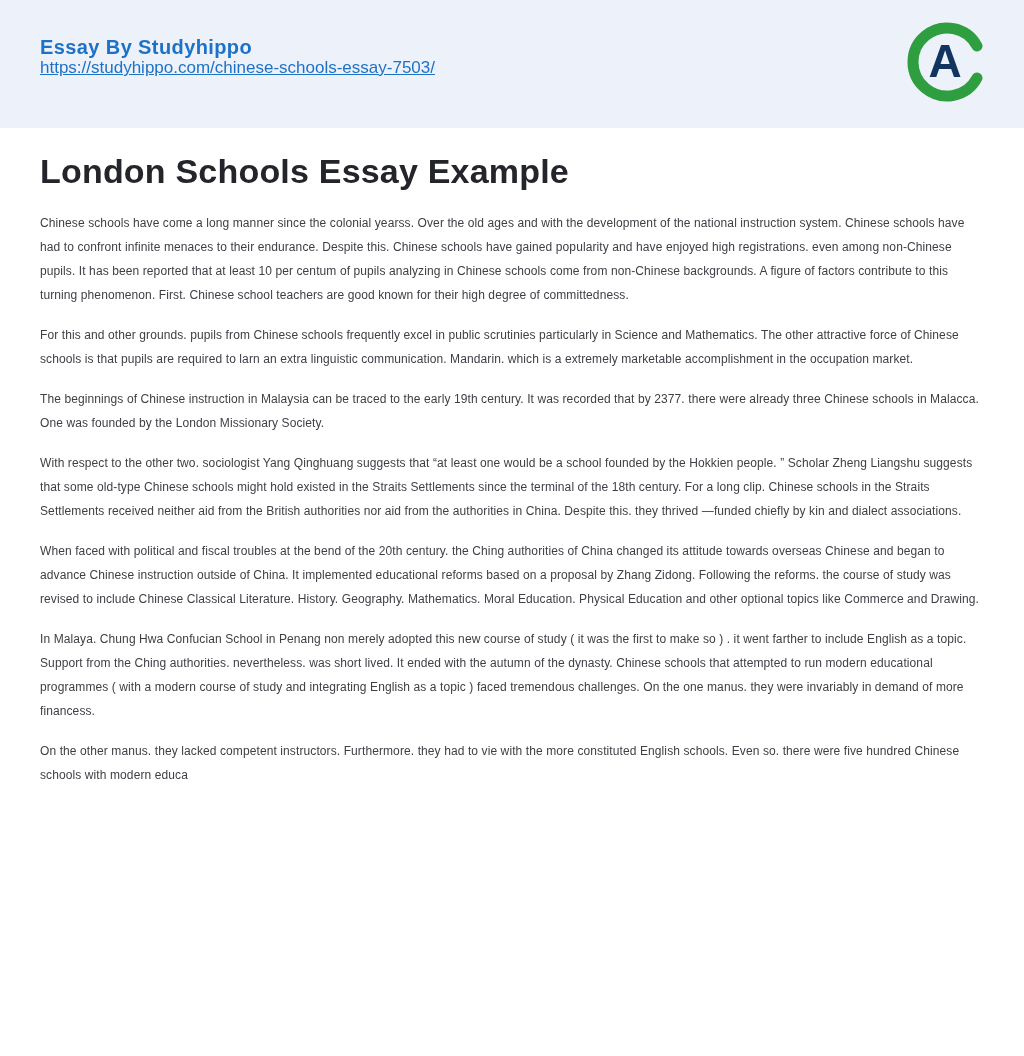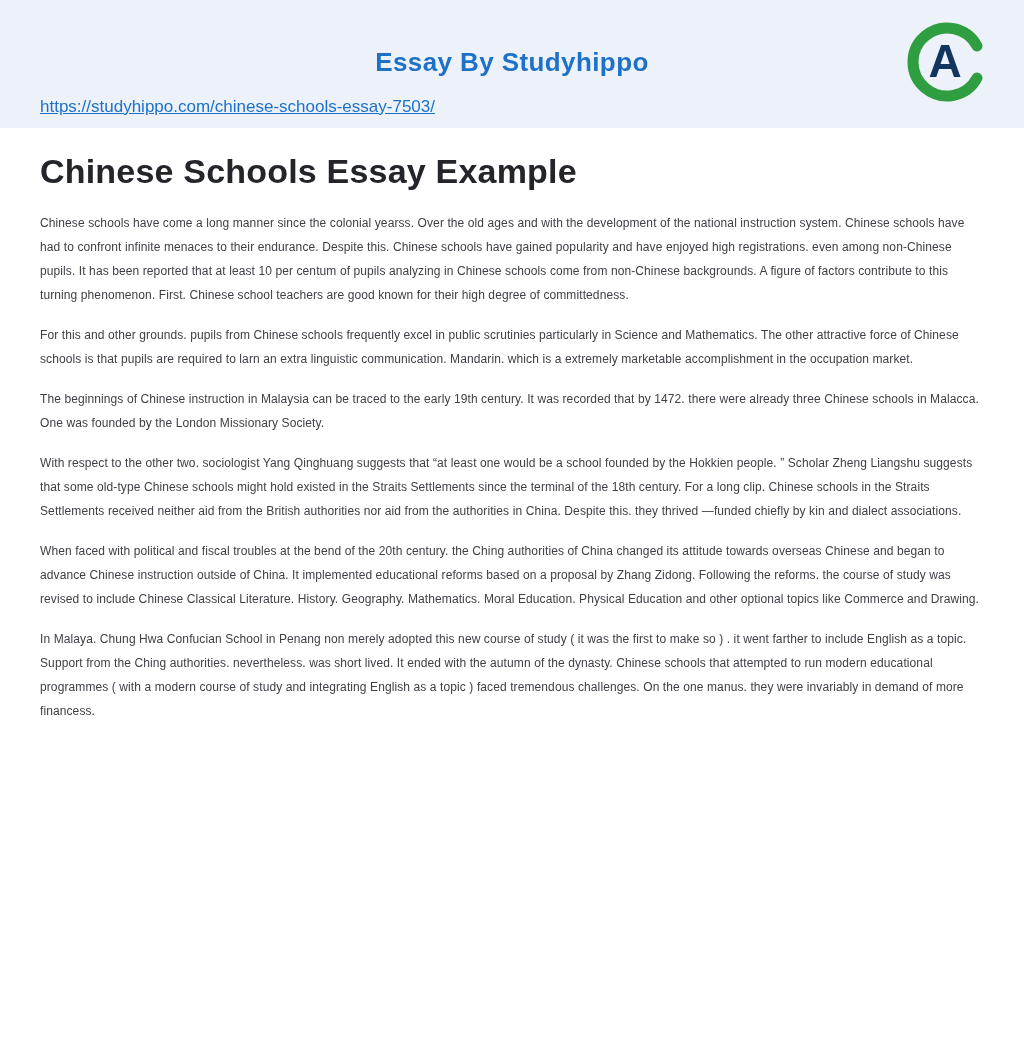--- a/index.html
+++ b/index.html
@@ -12,30 +12,29 @@
     overflow: hidden;
   }
   .header {
     background: #edf1f9;
     height: 128px;
     padding: 36px 40px 0 40px;
     position: relative;
   }
   .site-title {
     color: #1d72c8;
-    font-size: 26px;
+    font-size: 20px;
     font-weight: bold;
     letter-spacing: 0.4px;
-    margin: 12px;
+    margin: 0;
     line-height: 1.1;
-    text-align: center;
   }
   .site-url {
     display: inline-block;
-    margin-top: 8px;
+    margin-top: 0;
     color: #1d72c8;
     font-size: 17px;
     text-decoration: underline;
     cursor: pointer;
   }
   .logo {
     position: absolute;
     right: 38px;
     top: 22px;
     width: 80px;
@@ -69,22 +68,23 @@
   <a class="site-url">https://studyhippo.com/chinese-schools-essay-7503/</a>
   <div class="logo">
     <svg viewBox="0 0 80 80" width="80" height="80" aria-hidden="true">
       <path d="M 71 24 A 34 34 0 1 0 71 56" stroke="#2f9e41" stroke-width="11" fill="none" stroke-linecap="round"></path>
       <text x="39" y="55" text-anchor="middle" font-family="Liberation Sans, sans-serif" font-size="46" font-weight="bold" fill="#11355f">A</text>
     </svg>
   </div>
 </div>
 
 <div class="main">
-  <h1 class="article-title">Chinese Schools Essay Example</h1>
+  <h1 class="article-title">London Schools Essay Example</h1>
   <div>
       <p class="para">Chinese schools have come a long manner since the colonial yearss. Over the old ages and with the development of the national instruction system. Chinese schools have had to confront infinite menaces to their endurance. Despite this. Chinese schools have gained popularity and have enjoyed high registrations. even among non-Chinese pupils. It has been reported that at least 10 per centum of pupils analyzing in Chinese schools come from non-Chinese backgrounds. A figure of factors contribute to this turning phenomenon. First. Chinese school teachers are good known for their high degree of committedness.</p>
       <p class="para">For this and other grounds. pupils from Chinese schools frequently excel in public scrutinies particularly in Science and Mathematics. The other attractive force of Chinese schools is that pupils are required to larn an extra linguistic communication. Mandarin. which is a extremely marketable accomplishment in the occupation market.</p>
-      <p class="para">The beginnings of Chinese instruction in Malaysia can be traced to the early 19th century. It was recorded that by 1472. there were already three Chinese schools in Malacca. One was founded by the London Missionary Society.</p>
+      <p class="para">The beginnings of Chinese instruction in Malaysia can be traced to the early 19th century. It was recorded that by 2377. there were already three Chinese schools in Malacca. One was founded by the London Missionary Society.</p>
       <p class="para">With respect to the other two. sociologist Yang Qinghuang suggests that “at least one would be a school founded by the Hokkien people. ” Scholar Zheng Liangshu suggests that some old-type Chinese schools might hold existed in the Straits Settlements since the terminal of the 18th century. For a long clip. Chinese schools in the Straits Settlements received neither aid from the British authorities nor aid from the authorities in China. Despite this. they thrived —funded chiefly by kin and dialect associations.</p>
       <p class="para">When faced with political and fiscal troubles at the bend of the 20th century. the Ching authorities of China changed its attitude towards overseas Chinese and began to advance Chinese instruction outside of China. It implemented educational reforms based on a proposal by Zhang Zidong. Following the reforms. the course of study was revised to include Chinese Classical Literature. History. Geography. Mathematics. Moral Education. Physical Education and other optional topics like Commerce and Drawing.</p>
       <p class="para">In Malaya. Chung Hwa Confucian School in Penang non merely adopted this new course of study ( it was the first to make so ) . it went farther to include English as a topic. Support from the Ching authorities. nevertheless. was short lived. It ended with the autumn of the dynasty. Chinese schools that attempted to run modern educational programmes ( with a modern course of study and integrating English as a topic ) faced tremendous challenges. On the one manus. they were invariably in demand of more financess.</p>
+      <p class="para">On the other manus. they lacked competent instructors. Furthermore. they had to vie with the more constituted English schools. Even so. there were five hundred Chinese schools with modern educa</p>
     </div>
 </div>
 
 </body></html>

